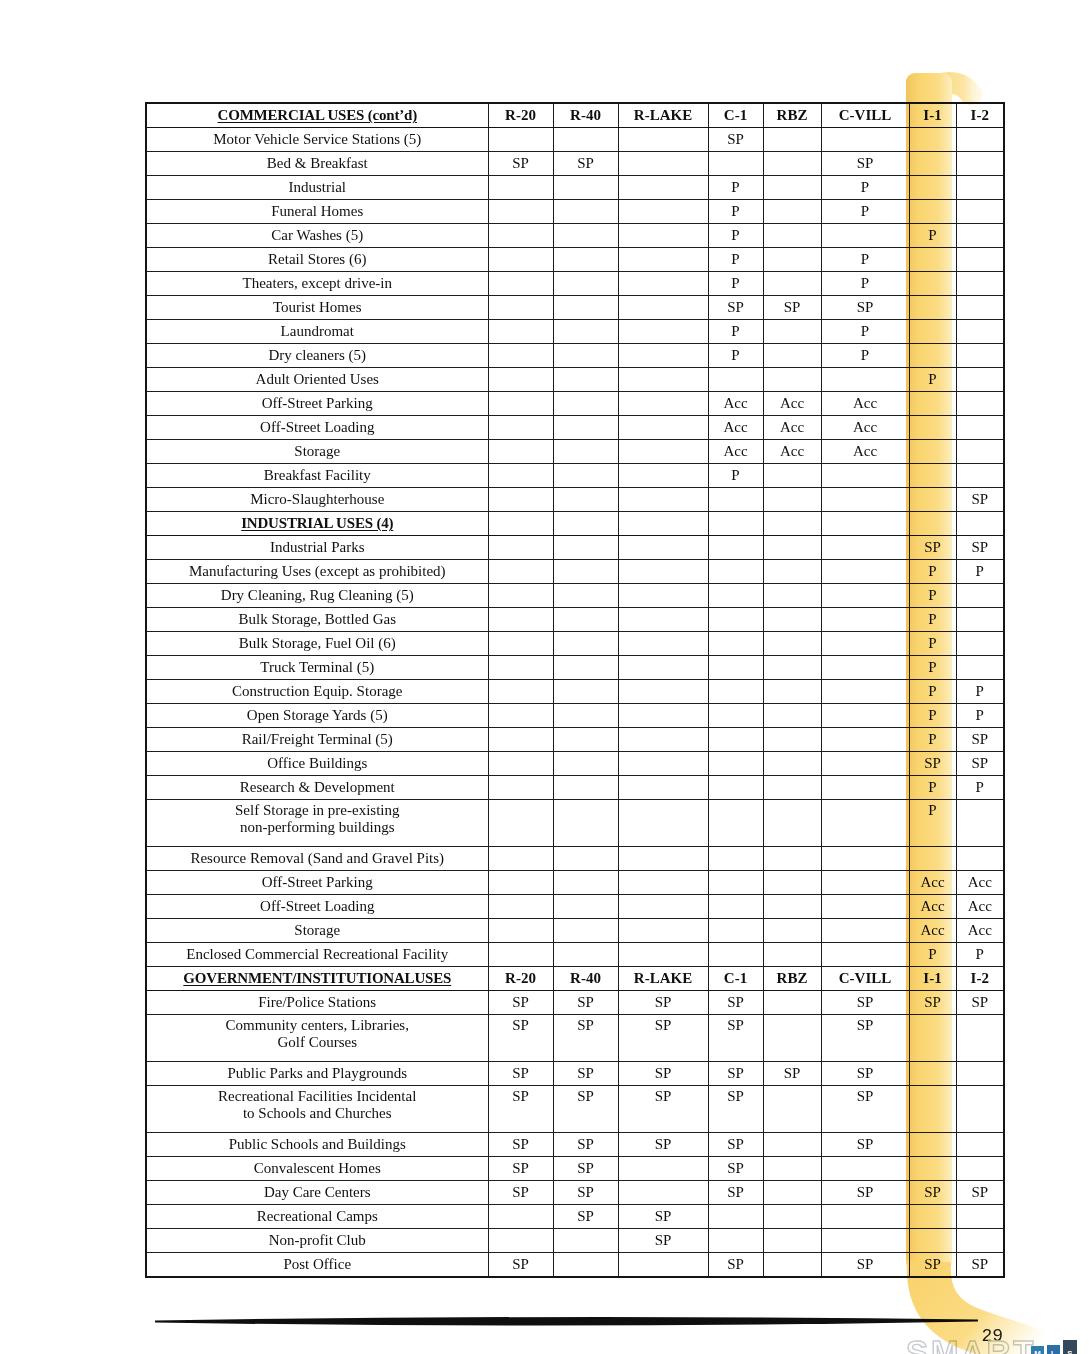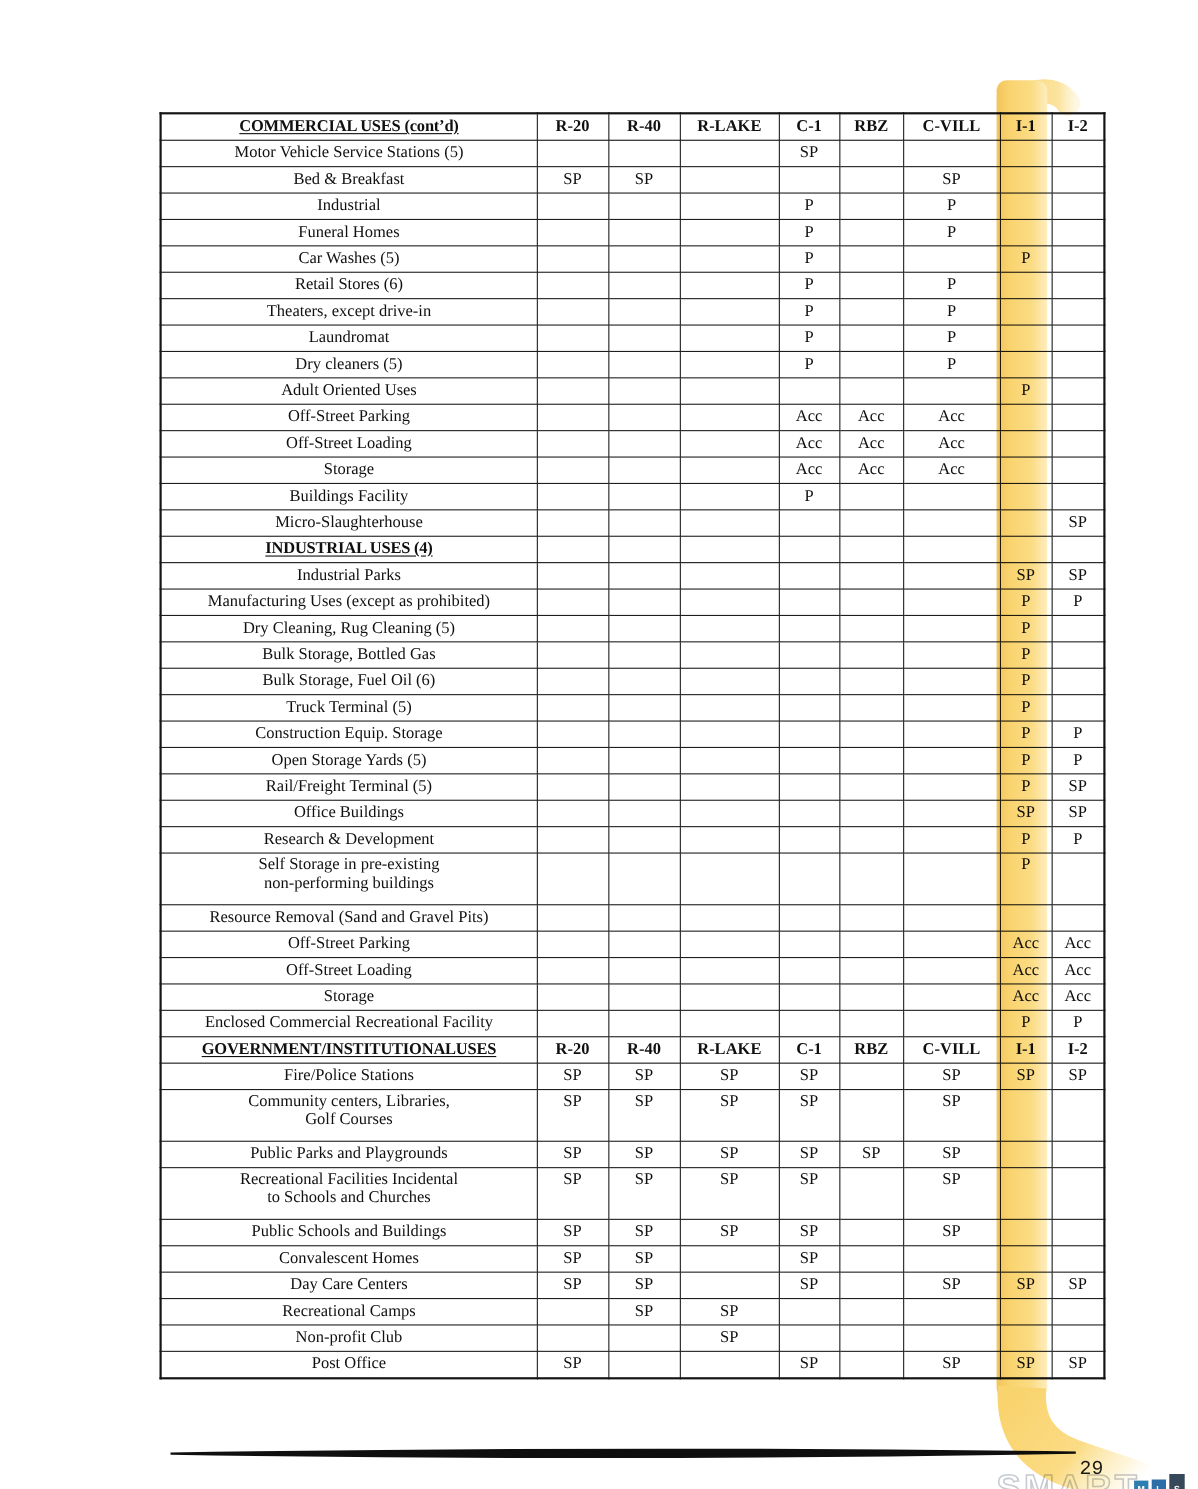--- a/index.html
+++ b/index.html
@@ -155,20 +155,31 @@
           <td class="zone-cell"></td>
           <td class="zone-cell"></td>
           <td class="zone-cell"></td>
           <td class="zone-cell">P</td>
           <td class="zone-cell"></td>
           <td class="zone-cell">P</td>
           <td class="zone-cell"></td>
           <td class="zone-cell"></td>
         </tr>
         <tr>
+          <td class="use-cell">Tourist Homes</td>
+          <td class="zone-cell"></td>
+          <td class="zone-cell"></td>
+          <td class="zone-cell"></td>
+          <td class="zone-cell">SP</td>
+          <td class="zone-cell">SP</td>
+          <td class="zone-cell">SP</td>
+          <td class="zone-cell"></td>
+          <td class="zone-cell"></td>
+        </tr>
+        <tr>
           <td class="use-cell">Laundromat</td>
           <td class="zone-cell"></td>
           <td class="zone-cell"></td>
           <td class="zone-cell"></td>
           <td class="zone-cell">P</td>
           <td class="zone-cell"></td>
           <td class="zone-cell">P</td>
           <td class="zone-cell"></td>
           <td class="zone-cell"></td>
         </tr>
@@ -221,21 +232,21 @@
           <td class="zone-cell"></td>
           <td class="zone-cell"></td>
           <td class="zone-cell"></td>
           <td class="zone-cell">Acc</td>
           <td class="zone-cell">Acc</td>
           <td class="zone-cell">Acc</td>
           <td class="zone-cell"></td>
           <td class="zone-cell"></td>
         </tr>
         <tr>
-          <td class="use-cell">Buildings Facility</td>
+          <td class="use-cell">Breakfast Facility</td>
           <td class="zone-cell"></td>
           <td class="zone-cell"></td>
           <td class="zone-cell"></td>
           <td class="zone-cell">P</td>
           <td class="zone-cell"></td>
           <td class="zone-cell"></td>
           <td class="zone-cell"></td>
           <td class="zone-cell"></td>
         </tr>
         <tr>

